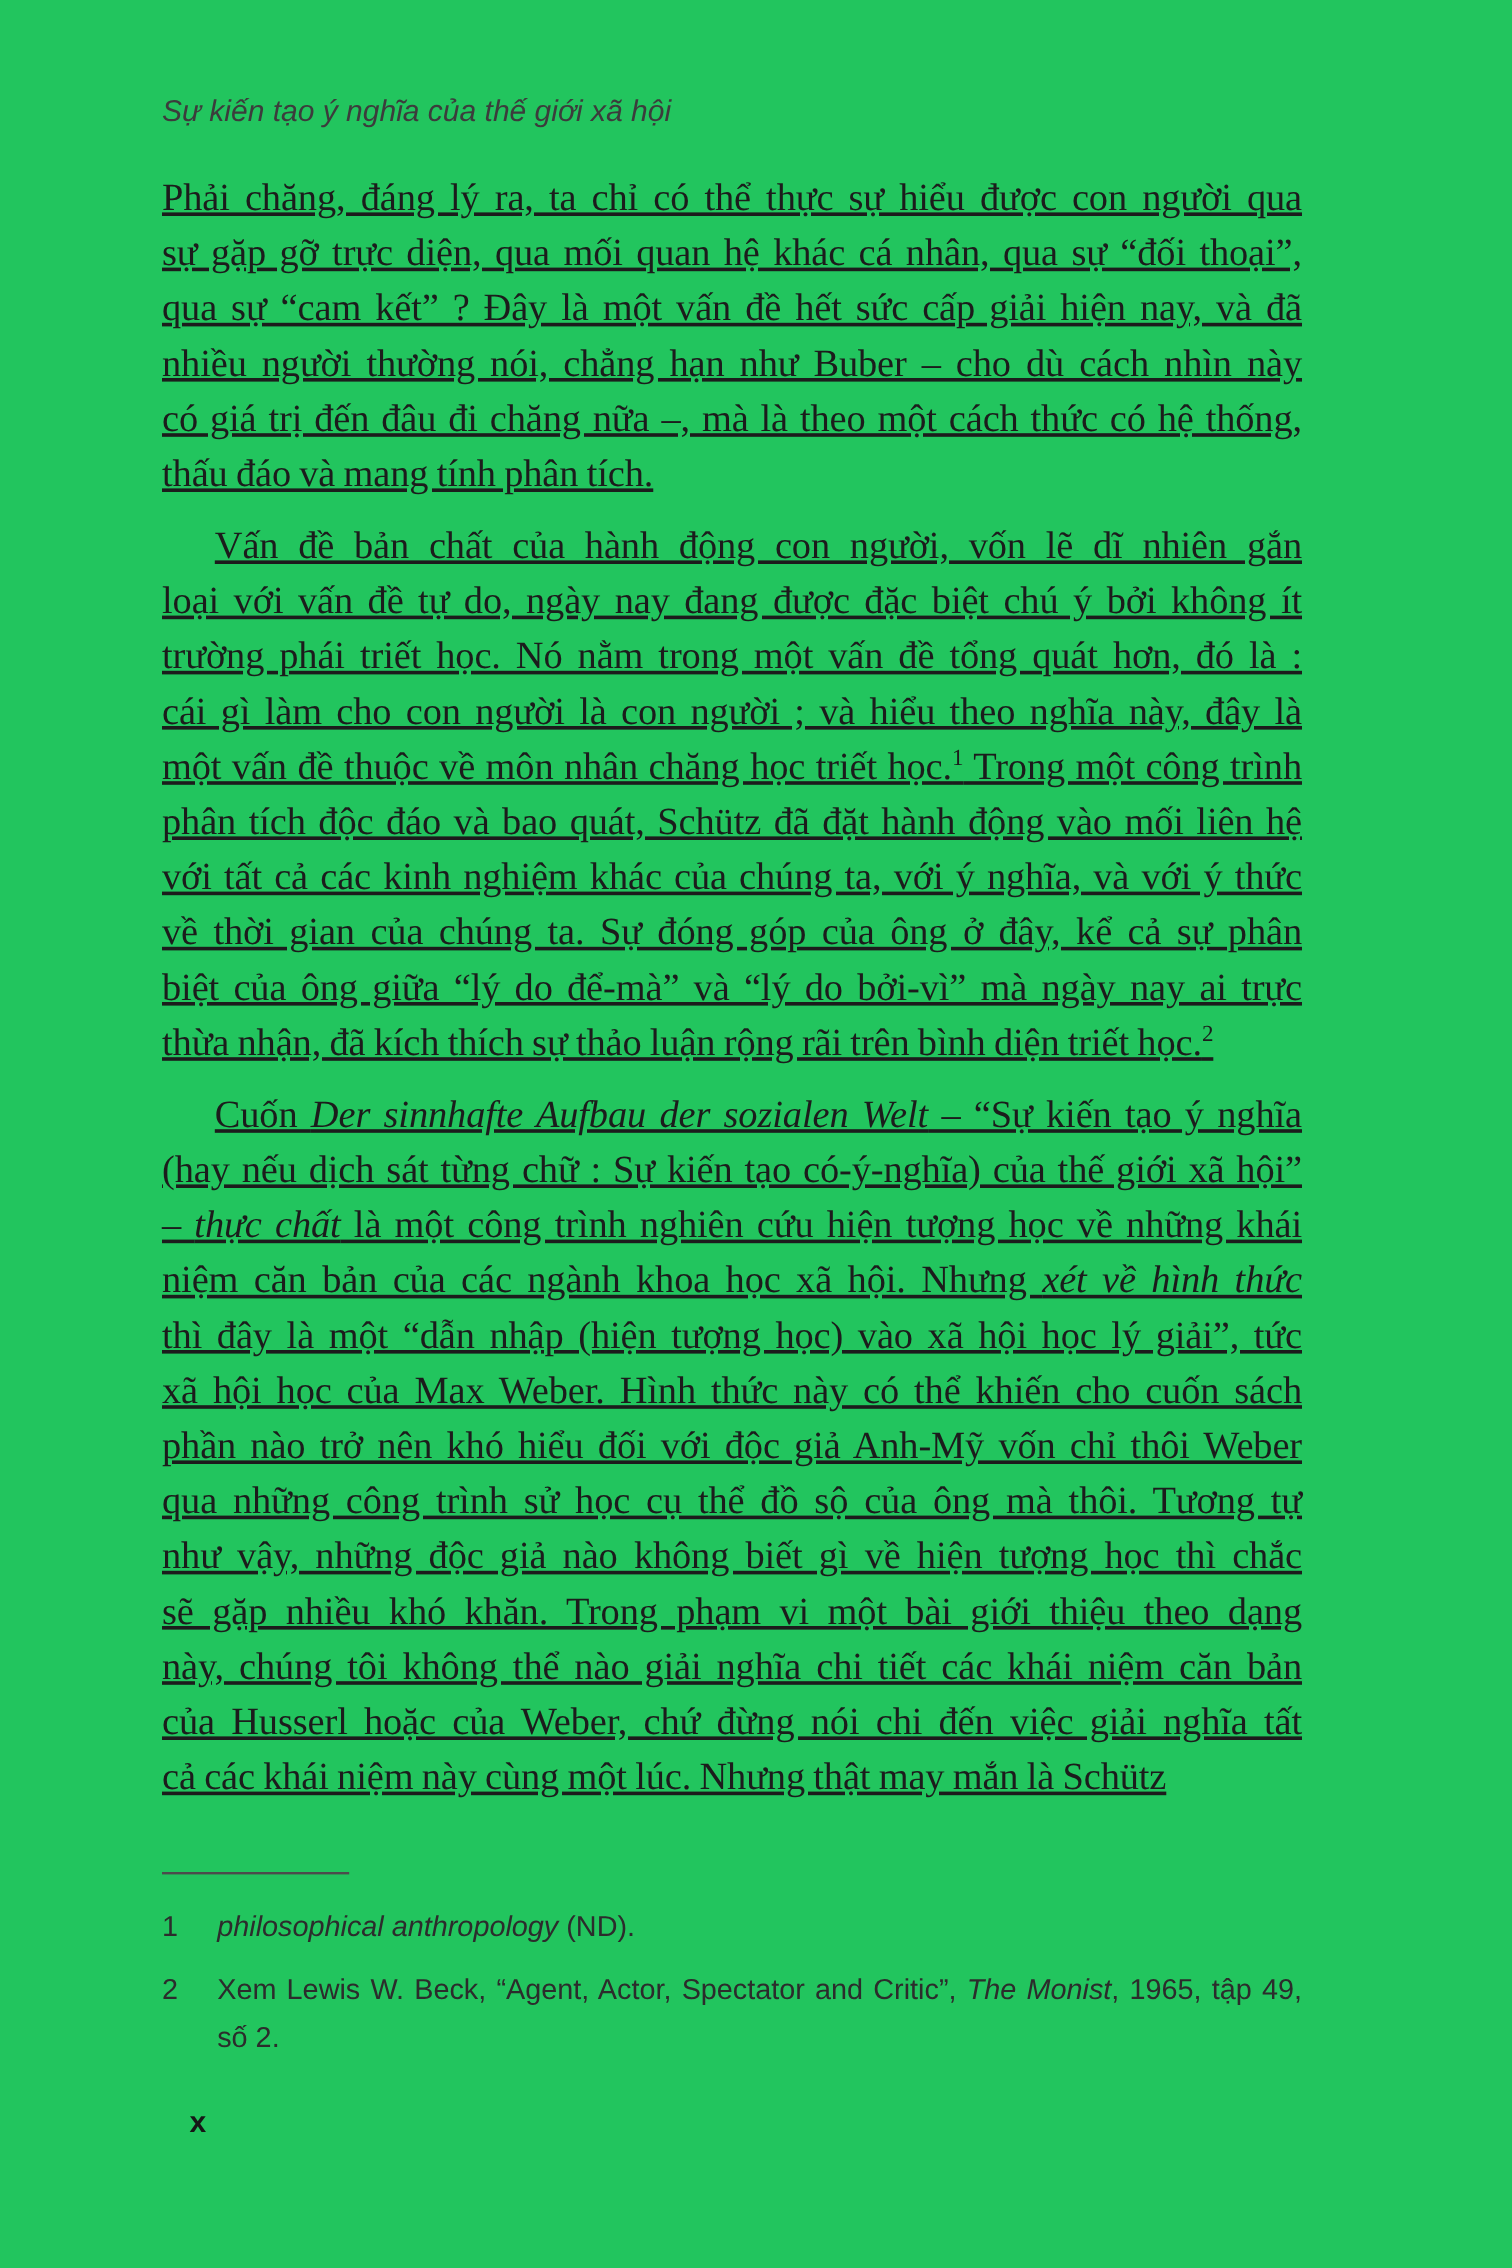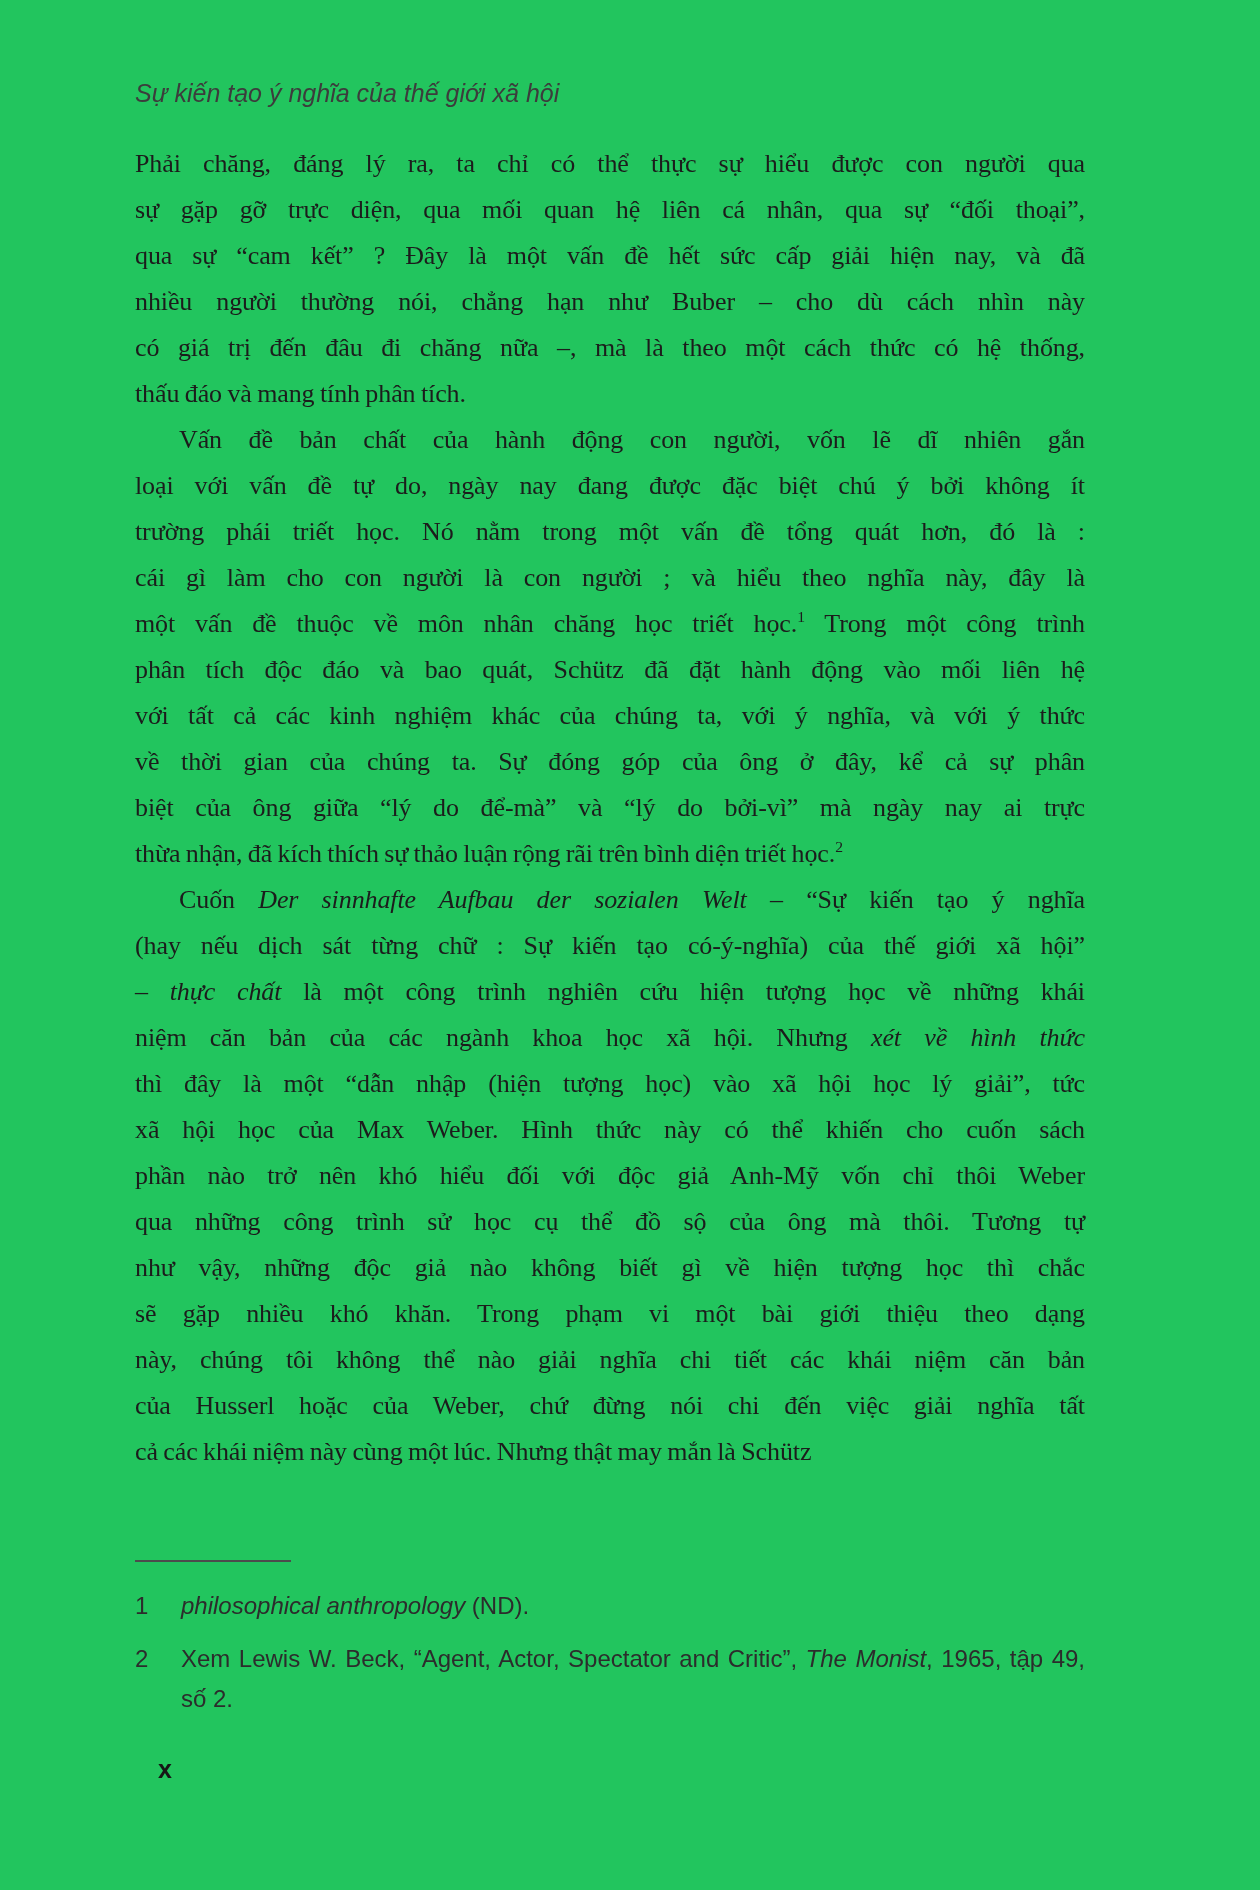--- a/index.html
+++ b/index.html
@@ -22,28 +22,29 @@
     width: 950px;
     font: italic 25px/1.2 "Liberation Sans", "DejaVu Sans", sans-serif;
     color: #3c3c3c;
   }
   .body-text {
     position: absolute;
     left: 135px;
     top: 141px;
     width: 950px;
     font-family: "Liberation Serif", "DejaVu Serif", serif;
-    font-size: 26px;
+    font-size: 32px;
     line-height: 46px;
     color: #1c1c1c;
     word-spacing: -1px;
     letter-spacing: -0.1px;
+    text-decoration: underline;
   }
   .para { margin: 0; }
-  .para + .para { }
+  .para + .para { margin-top: 14px; }
   .line {
     text-align: justify;
     text-align-last: justify;
     white-space: normal;
   }
   .line.last { text-align-last: left; }
   .para.indent .line.first { text-indent: 44px; }
   .it { font-style: italic; }
   sup.fnmark {
     font-size: 0.60em;
@@ -86,21 +87,21 @@
 </head>
 <body>
 
 <main class="page">
 
   <div class="running-head">Sự kiến tạo ý nghĩa của thế giới xã hội</div>
 
   <div class="body-text">
       <div class="para">
         <div class="line first"><span>Phải chăng, đáng lý ra, ta chỉ có thể thực sự hiểu được con người qua</span></div>
-        <div class="line"><span>sự gặp gỡ trực diện, qua mối quan hệ liên cá nhân, qua sự “đối thoại”,</span></div>
+        <div class="line"><span>sự gặp gỡ trực diện, qua mối quan hệ khác cá nhân, qua sự “đối thoại”,</span></div>
         <div class="line"><span>qua sự “cam kết” ? Đây là một vấn đề hết sức cấp giải hiện nay, và đã</span></div>
         <div class="line"><span>nhiều người thường nói, chẳng hạn như Buber – cho dù cách nhìn này</span></div>
         <div class="line"><span>có giá trị đến đâu đi chăng nữa –, mà là theo một cách thức có hệ thống,</span></div>
         <div class="line last"><span>thấu đáo và mang tính phân tích.</span></div>
       </div>
       <div class="para indent">
         <div class="line first"><span>Vấn đề bản chất của hành động con người, vốn lẽ dĩ nhiên gắn</span></div>
         <div class="line"><span>loại với vấn đề tự do, ngày nay đang được đặc biệt chú ý bởi không ít</span></div>
         <div class="line"><span>trường phái triết học. Nó nằm trong một vấn đề tổng quát hơn, đó là :</span></div>
         <div class="line"><span>cái gì làm cho con người là con người ; và hiểu theo nghĩa này, đây là</span></div>

